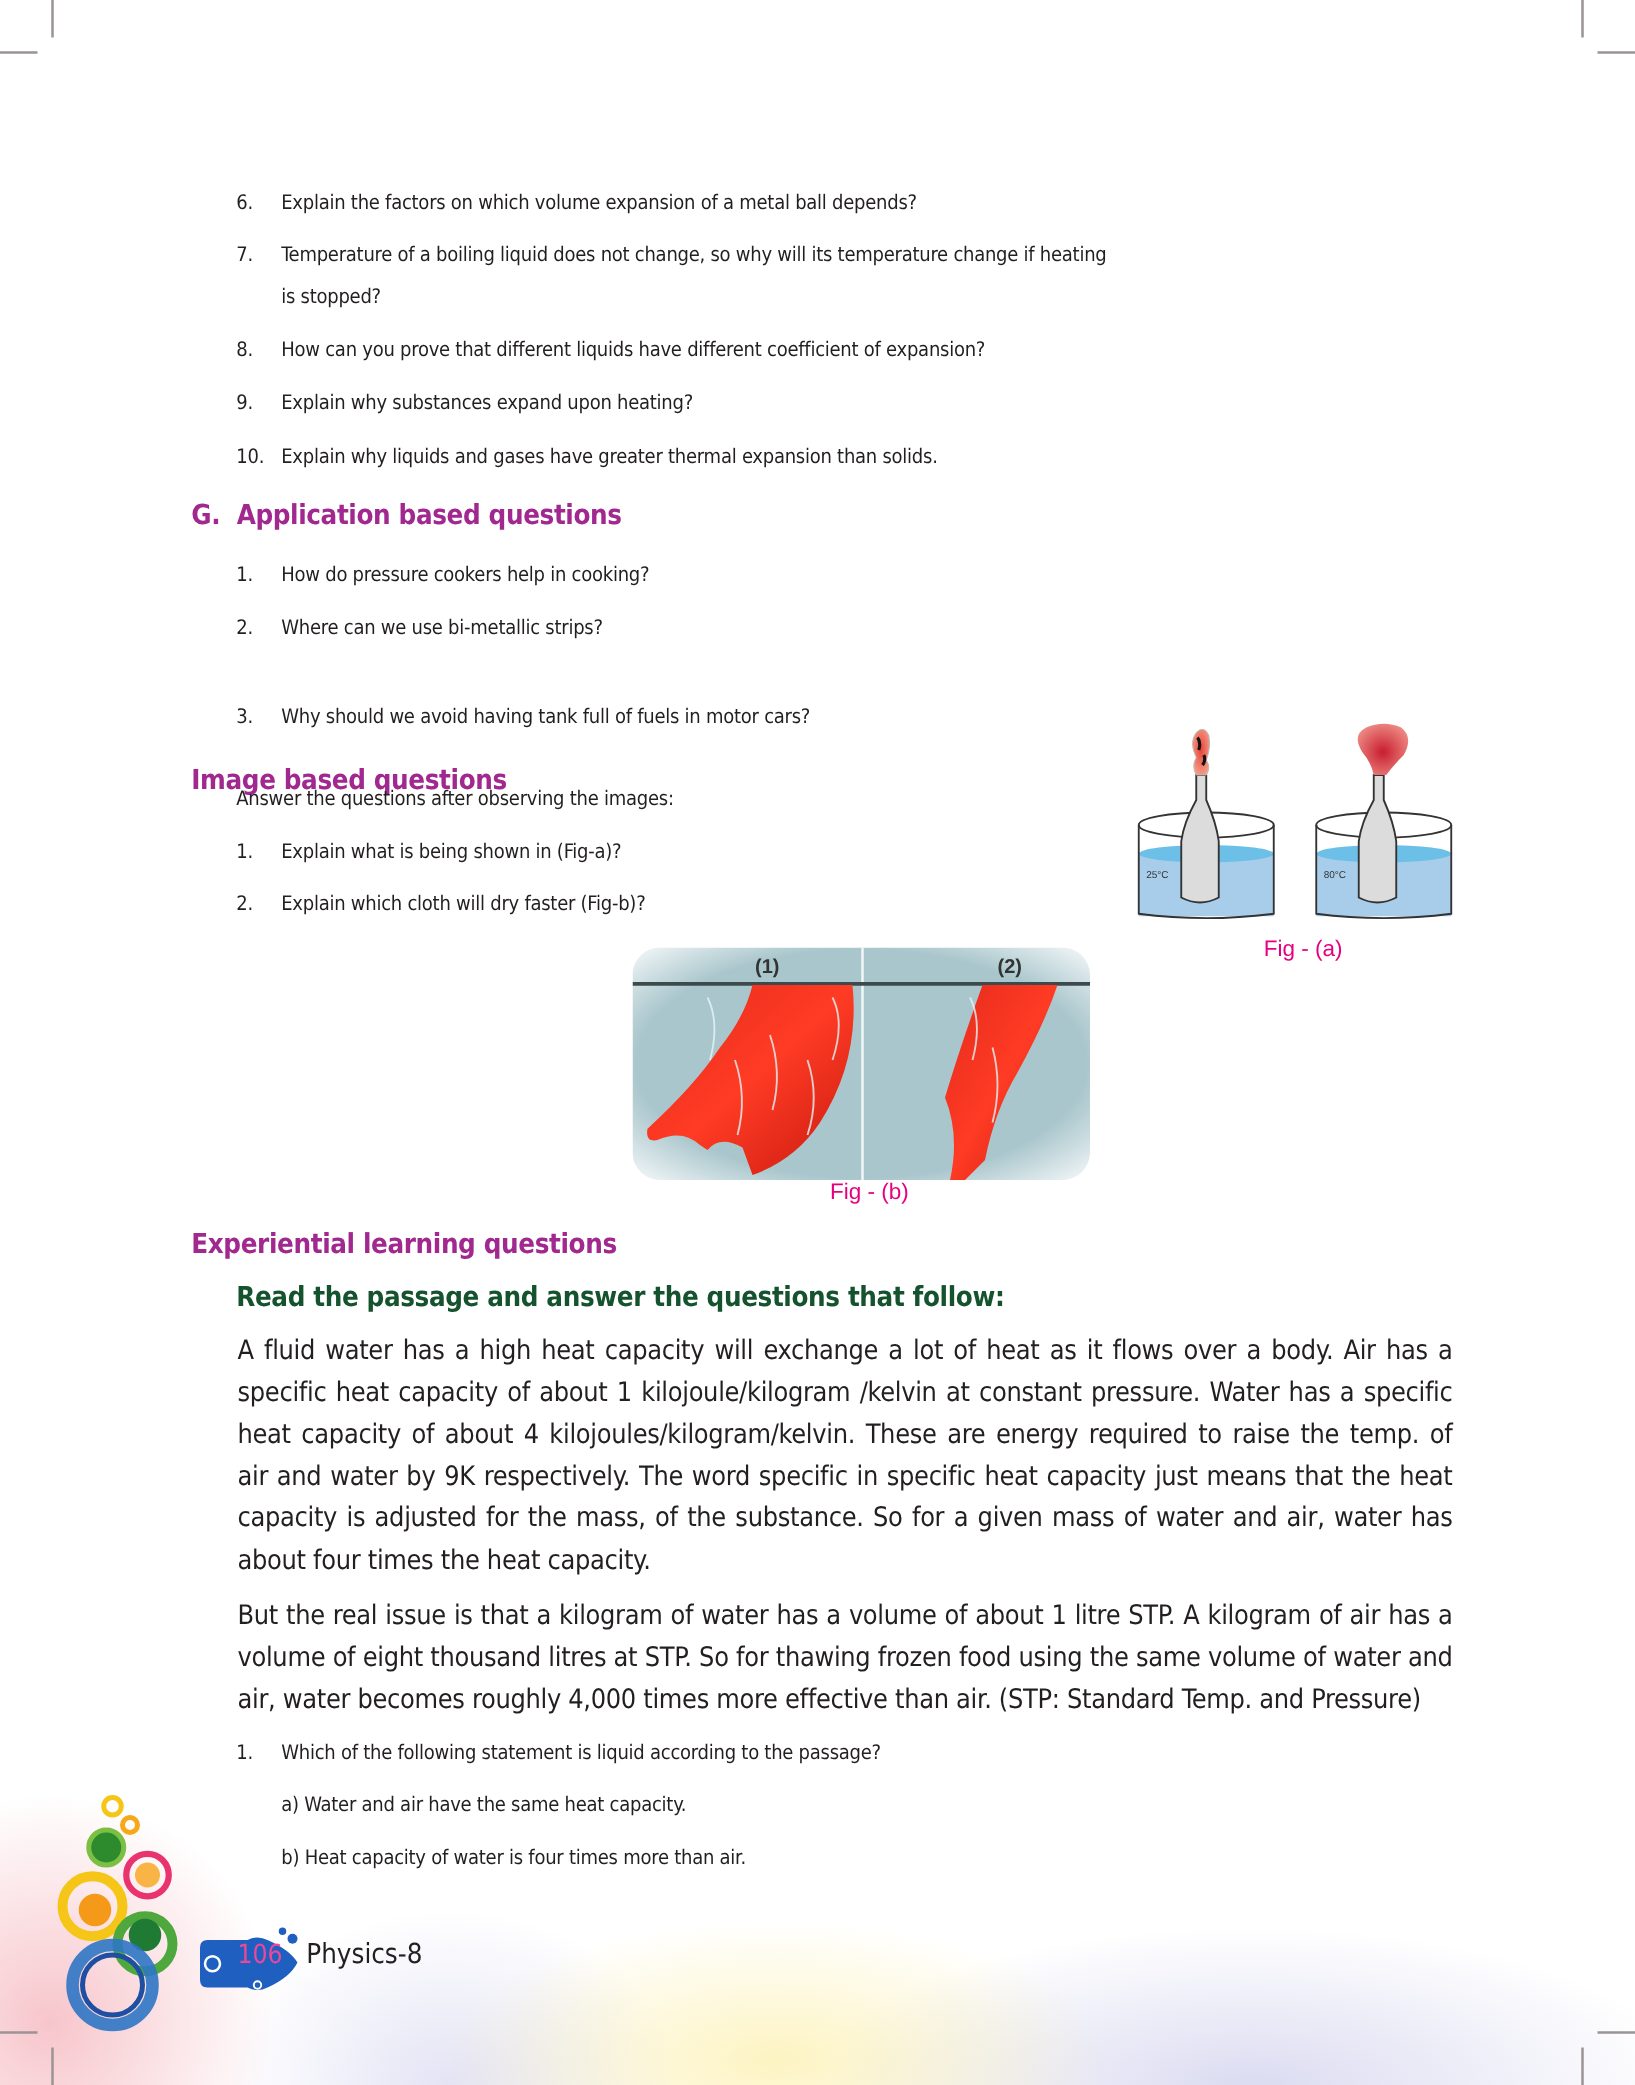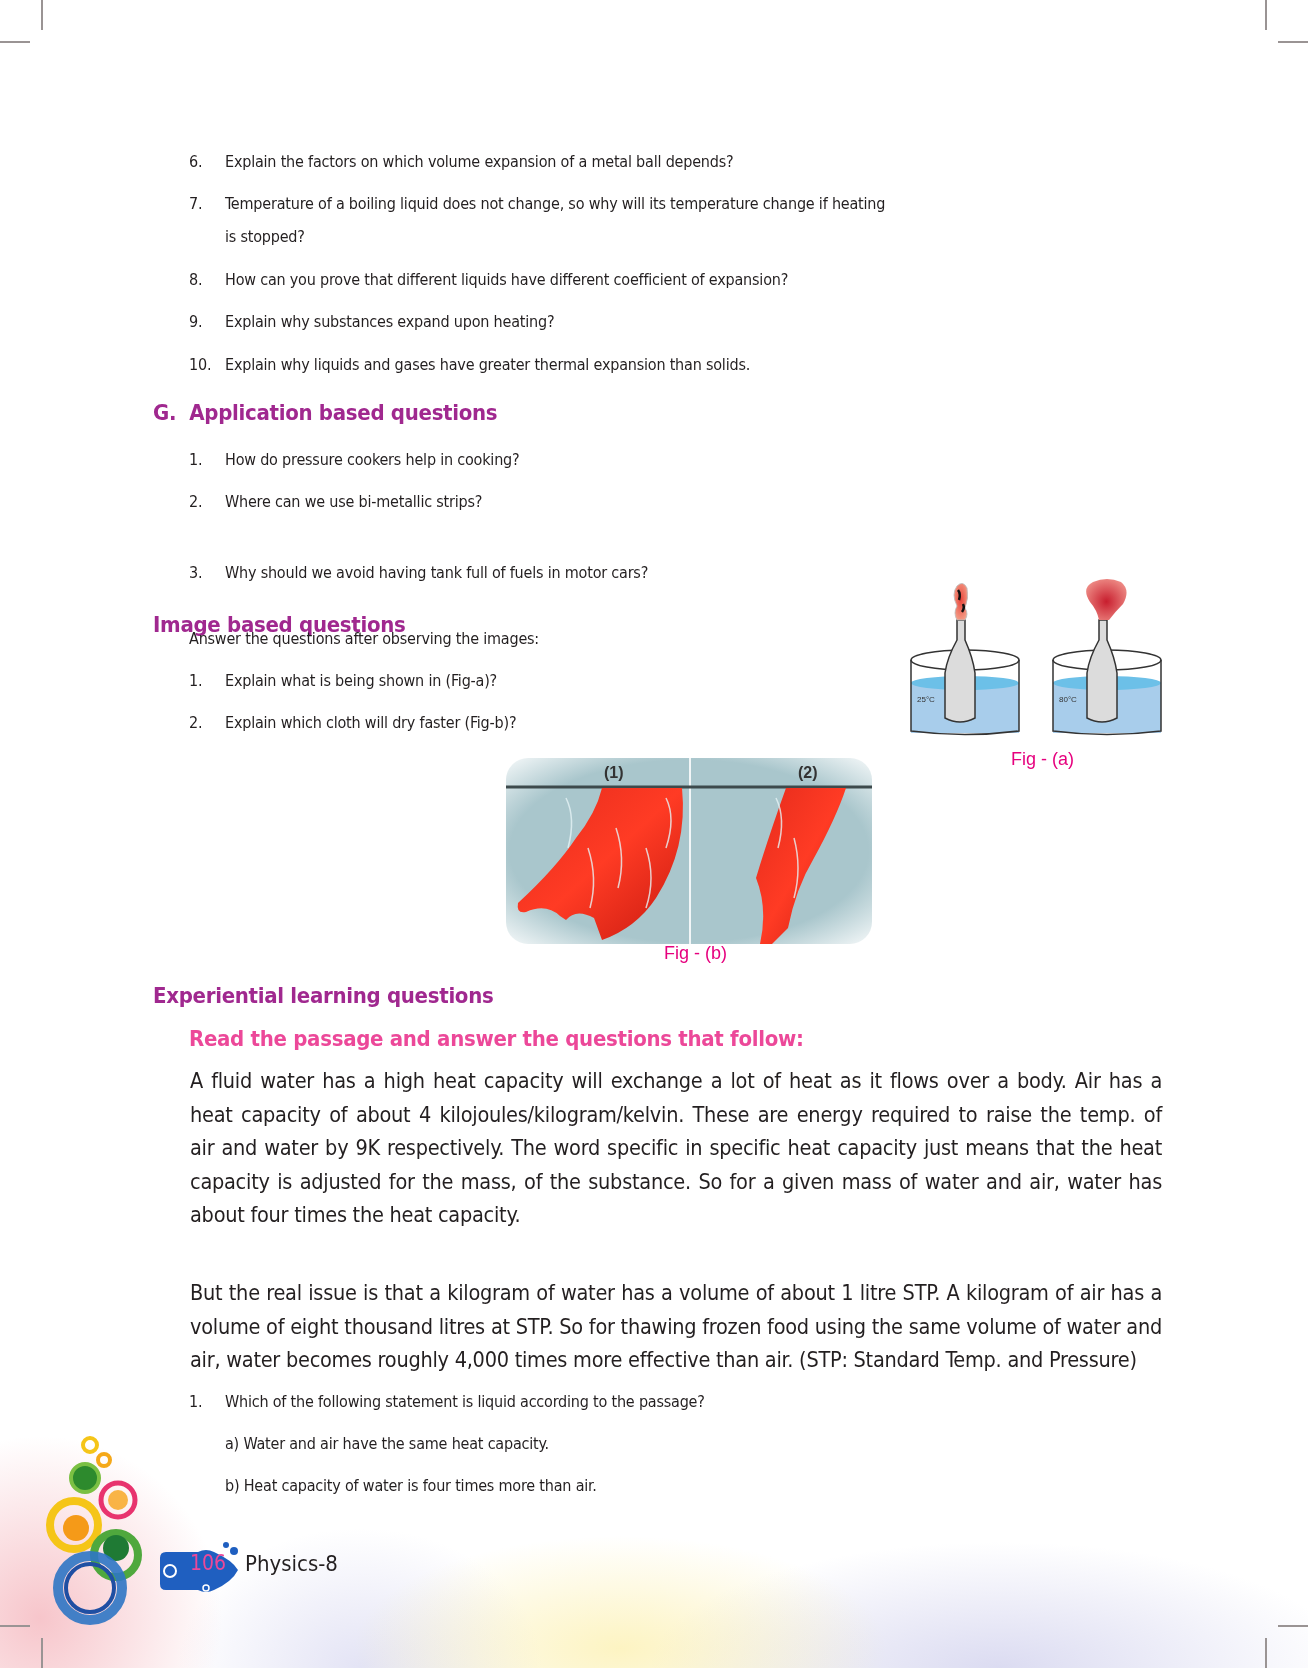--- a/index.html
+++ b/index.html
@@ -8,21 +8,21 @@
   .bg-wash{position:absolute;left:0;right:0;bottom:0;height:380px;
     background:
       radial-gradient(ellipse 260px 260px at 40px 330px, rgba(240,150,160,.55), rgba(255,255,255,0) 70%),
       radial-gradient(ellipse 380px 160px at 620px 360px, rgba(250,230,120,.45), rgba(255,255,255,0) 70%),
       radial-gradient(ellipse 500px 180px at 1000px 380px, rgba(190,190,230,.55), rgba(255,255,255,0) 70%),
       radial-gradient(ellipse 260px 200px at 360px 380px, rgba(200,200,235,.5), rgba(255,255,255,0) 70%);}
   .crop{position:absolute;background:#9a9494;}
   .t{position:absolute;font-size:16px;line-height:33.5px;white-space:nowrap;letter-spacing:-0.2px;}
   .num{display:inline-block;width:36px;}
   .h-purple{position:absolute;font-size:22px;font-weight:bold;color:#a0288f;white-space:nowrap;letter-spacing:-0.3px;}
-  .h-cyan{position:absolute;font-size:22px;font-weight:bold;color:#ec4899;white-space:nowrap;letter-spacing:-0.3px;}
+  .h-cyan{position:absolute;font-size:22px;font-weight:bold;color:#14532d;white-space:nowrap;letter-spacing:-0.3px;}
   .para{position:absolute;left:190px;width:972px;font-size:21.5px;line-height:33.5px;text-align:justify;letter-spacing:-0.25px;}
   .para span{display:block;text-align:justify;text-align-last:justify;}
   .para span.last{text-align-last:left;}
   .caption{position:absolute;font-family:"Liberation Sans",sans-serif;font-size:18px;color:#e6007e;white-space:nowrap;}
   .figure{position:absolute;}
   .footer-label{position:absolute;left:245px;top:1551px;font-size:22px;color:#231f20;}
   .page-badge{position:absolute;left:158px;top:1540px;width:82px;height:56px;}
   .page-num{position:absolute;left:190px;top:1551px;font-size:21px;color:#ec4899;}
 </style>
 </head>
@@ -142,20 +142,21 @@
   <text x="98" y="20" font-size="16" font-weight="bold" fill="#333" font-family="Liberation Sans, sans-serif">(1)</text>
   <text x="292" y="20" font-size="16" font-weight="bold" fill="#333" font-family="Liberation Sans, sans-serif">(2)</text>
 </svg>
 <div class="caption" style="left:664px;top:943px;">Fig - (b)</div>
 
 <div class="h-purple" style="left:153px;top:983px;">Experiential learning questions</div>
 <div class="h-cyan" style="left:189px;top:1026px;">Read the passage and answer the questions that follow:</div>
 
 <div class="para" style="top:1064px;">
   <span>A fluid water has a high heat capacity will exchange a lot of heat as it flows over a body. Air has a</span>
+  <span>specific heat capacity of about 1 kilojoule/kilogram /kelvin at constant pressure. Water has a specific</span>
   <span>heat capacity of about 4 kilojoules/kilogram/kelvin. These are energy required to raise the temp. of</span>
   <span>air and water by 9K respectively. The word specific in specific heat capacity just means that the heat</span>
   <span>capacity is adjusted for the mass, of the substance. So for a given mass of water and air, water has</span>
   <span class="last">about four times the heat capacity.</span>
 </div>
 
 <div class="para" style="top:1276px;">
   <span>But the real issue is that a kilogram of water has a volume of about 1 litre STP. A kilogram of air has a</span>
   <span>volume of eight thousand litres at STP. So for thawing frozen food using the same volume of water and</span>
   <span class="last">air, water becomes roughly 4,000 times more effective than air. (STP: Standard Temp. and Pressure)</span>

